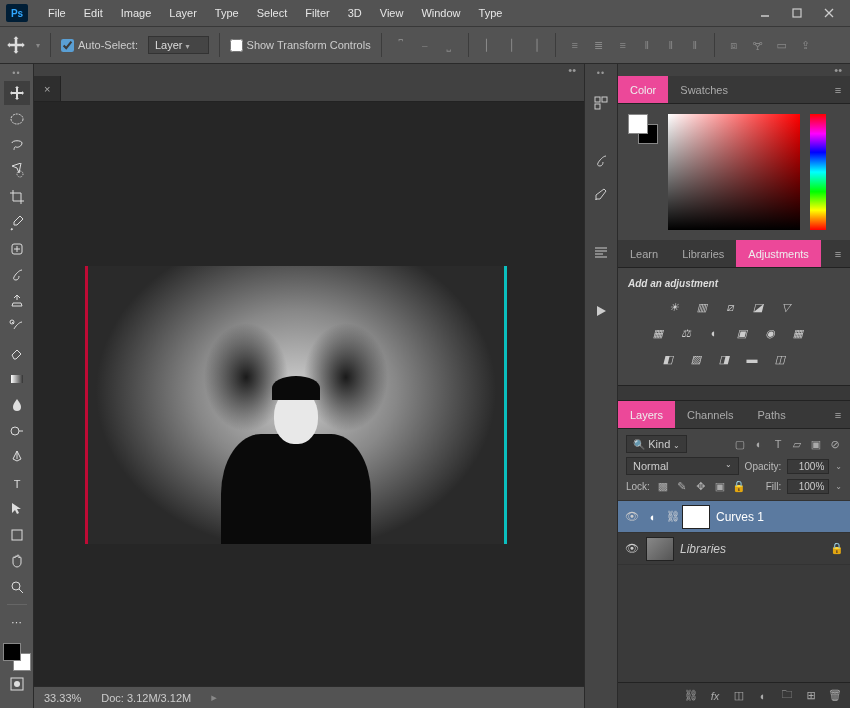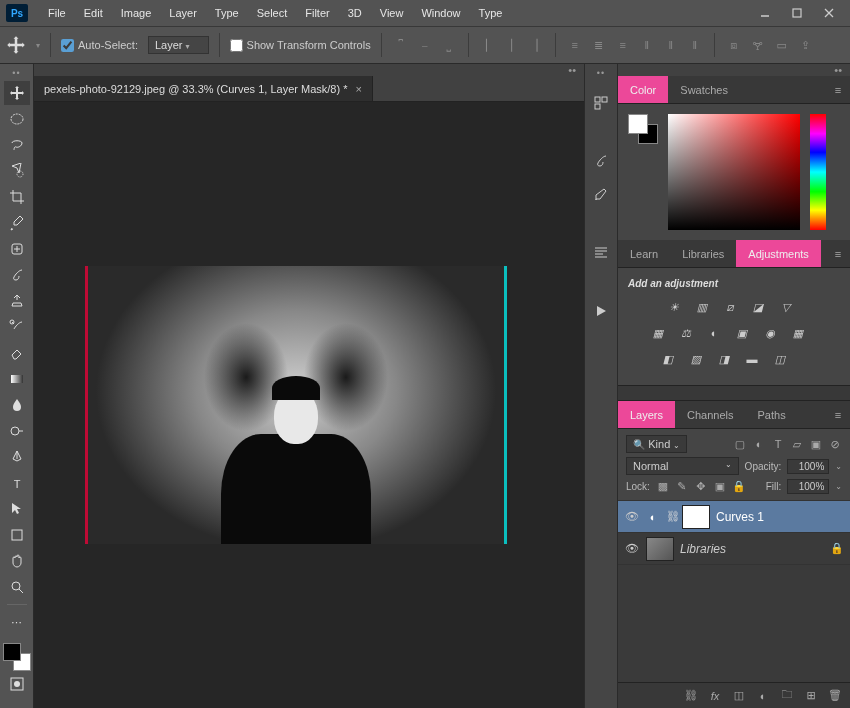--- a/index.html
+++ b/index.html
@@ -320,33 +320,37 @@
           <rect x="2" y="2" width="12" height="12" fill="none" stroke="#ddd"></rect>
           <circle cx="8" cy="8" r="3" fill="#ddd"></circle>
         </svg>
       </div>
   </div>
 
   <div class="canvas-col">
     <div class="collapse-tabs">••</div>
     <div class="doc-tabs">
       <div class="doc-tab">
-        <span>pexels-photo-92129.jpeg @ 33.3% (Curves 1, Layer Mask/8) *</span>
         <span class="doc-close">×</span>
       </div>
     </div>
     <div class="canvas-area">
       <div class="canvas-img shift-r">
         <div class="glitch-bg"></div>
         <div class="glitch-person">
           <div class="glitch-body"></div>
           <div class="glitch-head"></div>
           <div class="glitch-hair"></div>
         </div>
       </div>
+    </div>
+    <div class="status-bar">
+      <span>33.33%</span>
+      <span>Doc: 3.12M/3.12M</span>
+      <span style="color:#888;">▸</span>
     </div>
   </div>
 
   <div class="mid-dock">
     <div class="collapse-dots">••</div>
     <div class="mid-ic">
         <svg viewBox="0 0 16 16" width="16" height="16">
           <rect x="2" y="2" width="5" height="5" fill="none" stroke="#ccc"></rect>
           <rect x="9" y="2" width="5" height="5" fill="none" stroke="#ccc"></rect>
           <rect x="2" y="9" width="5" height="5" fill="none" stroke="#ccc"></rect>

